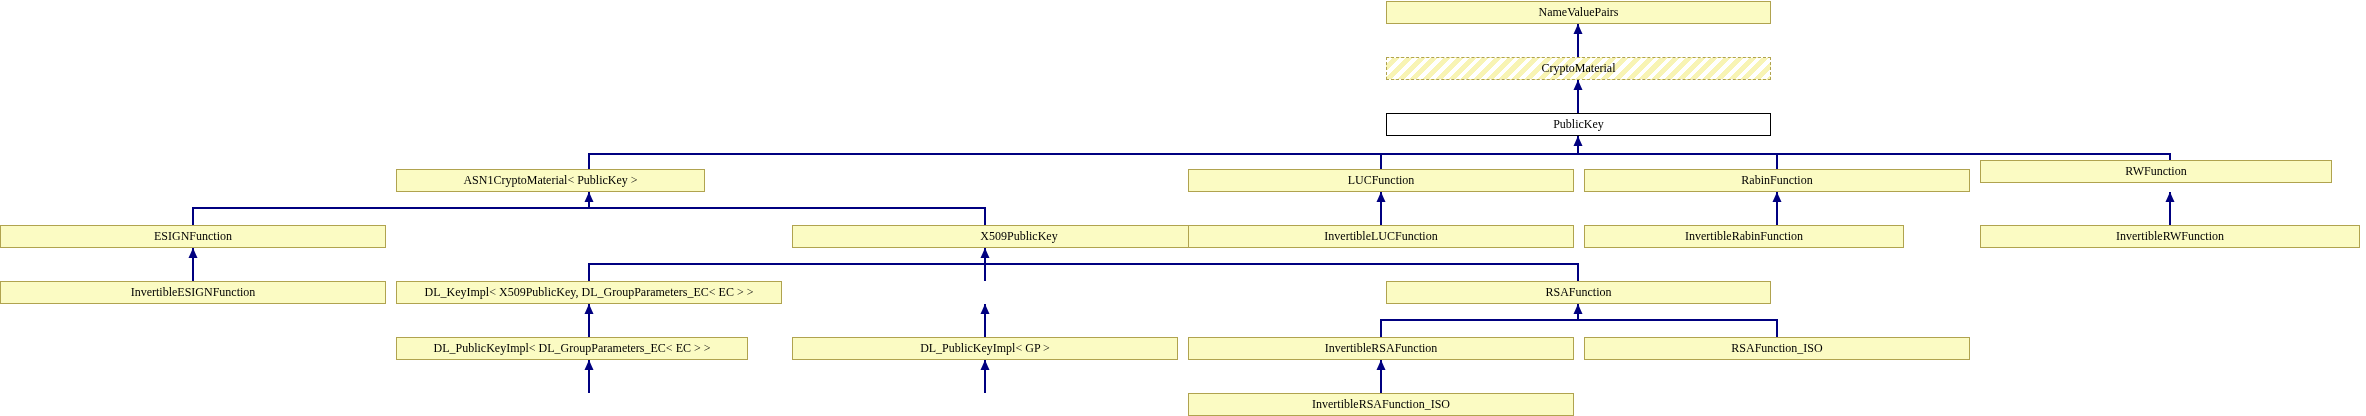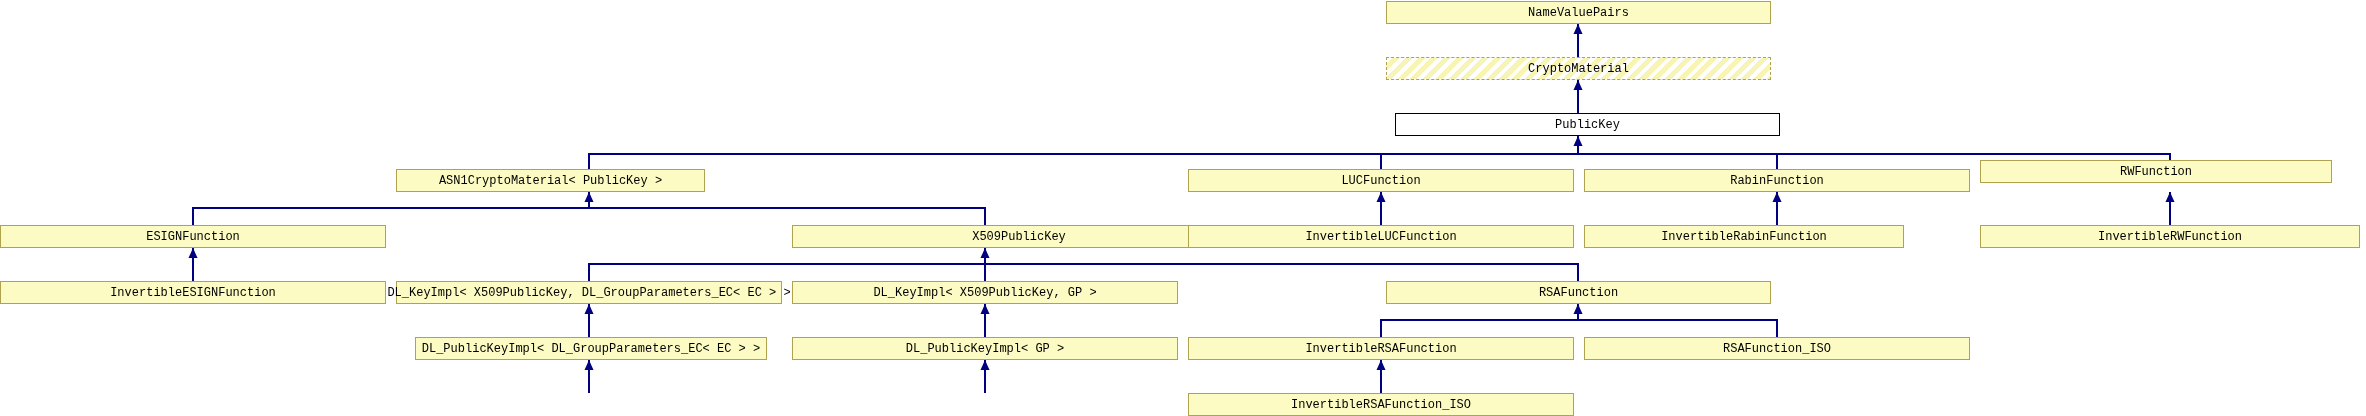--- a/index.html
+++ b/index.html
@@ -8,21 +8,21 @@
     --line:#000080;
     --focus-fill:#ffffff;
     --focus-border:#000000;
     --text:#000000;
   }
   html,body{margin:0;padding:0;background:#ffffff;}
   .diagram{
     position:relative;
     width:2366px;height:416px;
     background:#ffffff;
-    font-family:Liberation Mono, monospace;
+    font-family:Liberation Serif, serif;
     overflow:hidden;
   }
   .connectors{position:absolute;left:0;top:0;}
   .node{
     position:absolute;
     box-sizing:border-box;
     height:23px;
     background:var(--node-fill);
     border:1px solid var(--node-border);
     color:var(--text);
@@ -33,21 +33,20 @@
     cursor:pointer;
   }
   .node--hatched{
     background:repeating-linear-gradient(135deg,#ffffff 0 4px,#f8f4b4 4px 9px);
     border:1px dashed var(--node-border);
   }
   .node--focus{
     background:var(--focus-fill);
     border:1px solid var(--focus-border);
     cursor:default;
-    margin-left:9px;
   }
   path{stroke:var(--line);}
   .arrowhead{fill:var(--line);stroke:none;}
   .edge{fill:none;stroke-width:2;}
 </style>
 </head>
 <body>
 
 <div class="diagram">
 
@@ -98,23 +97,22 @@
   <div class="node" style="left:1980px;top:160px;width:352px">RWFunction</div>
 
   <div class="node" style="left:0px;top:225px;width:386px">ESIGNFunction</div>
   <div class="node" style="left:792px;top:225px;width:454px">X509PublicKey</div>
   <div class="node" style="left:1188px;top:225px;width:386px">InvertibleLUCFunction</div>
   <div class="node" style="left:1584px;top:225px;width:320px">InvertibleRabinFunction</div>
   <div class="node" style="left:1980px;top:225px;width:380px">InvertibleRWFunction</div>
 
   <div class="node" style="left:0px;top:281px;width:386px">InvertibleESIGNFunction</div>
   <div class="node" style="left:396px;top:281px;width:386px">DL_KeyImpl&lt; X509PublicKey, DL_GroupParameters_EC&lt; EC &gt; &gt;</div>
-  <div class="node" style="left:792px;top:281px;width:386px">DL_KeyImpl&lt; X509PublicKey, GP &gt;</div>
   <div class="node" style="left:1386px;top:281px;width:385px">RSAFunction</div>
 
-  <div class="node" style="left:415px;top:337px;width:352px">DL_PublicKeyImpl&lt; DL_GroupParameters_EC&lt; EC &gt; &gt;</div>
+  <div class="node" style="left:396px;top:337px;width:352px">DL_PublicKeyImpl&lt; DL_GroupParameters_EC&lt; EC &gt; &gt;</div>
   <div class="node" style="left:792px;top:337px;width:386px">DL_PublicKeyImpl&lt; GP &gt;</div>
   <div class="node" style="left:1188px;top:337px;width:386px">InvertibleRSAFunction</div>
   <div class="node" style="left:1584px;top:337px;width:386px">RSAFunction_ISO</div>
 
   <div class="node" style="left:1188px;top:393px;width:386px">InvertibleRSAFunction_ISO</div>
 
 </div>
 
 </body></html>

